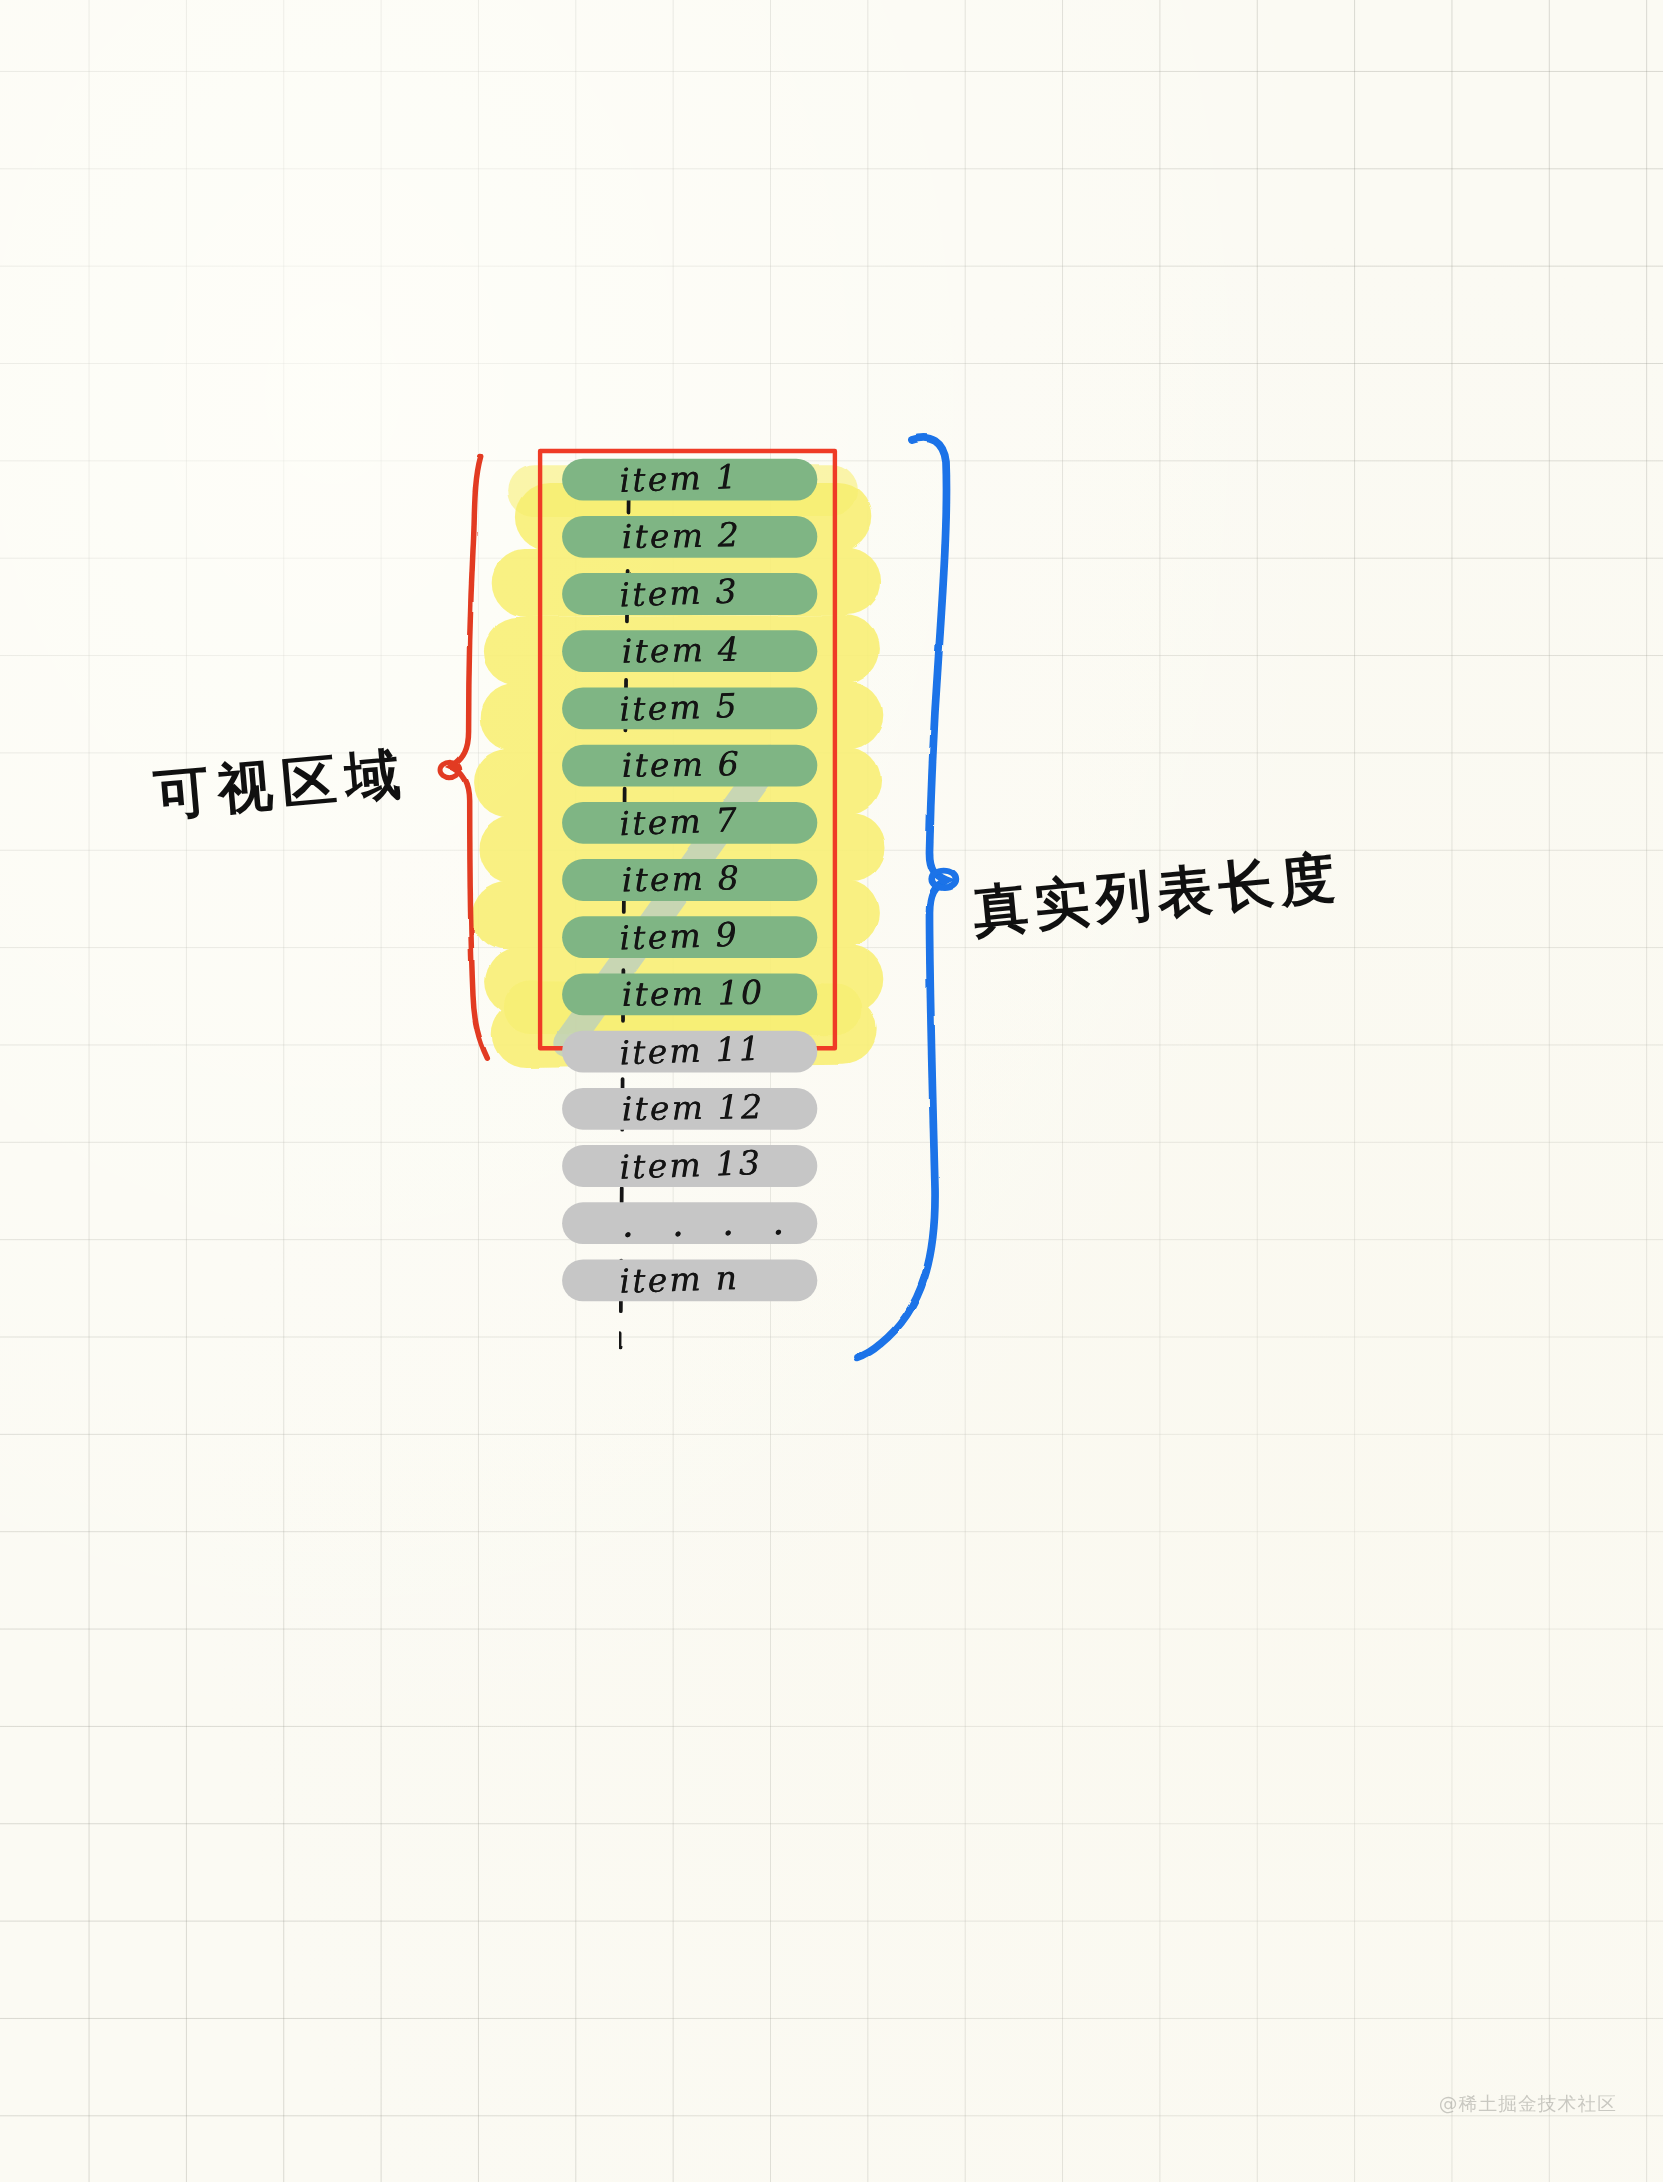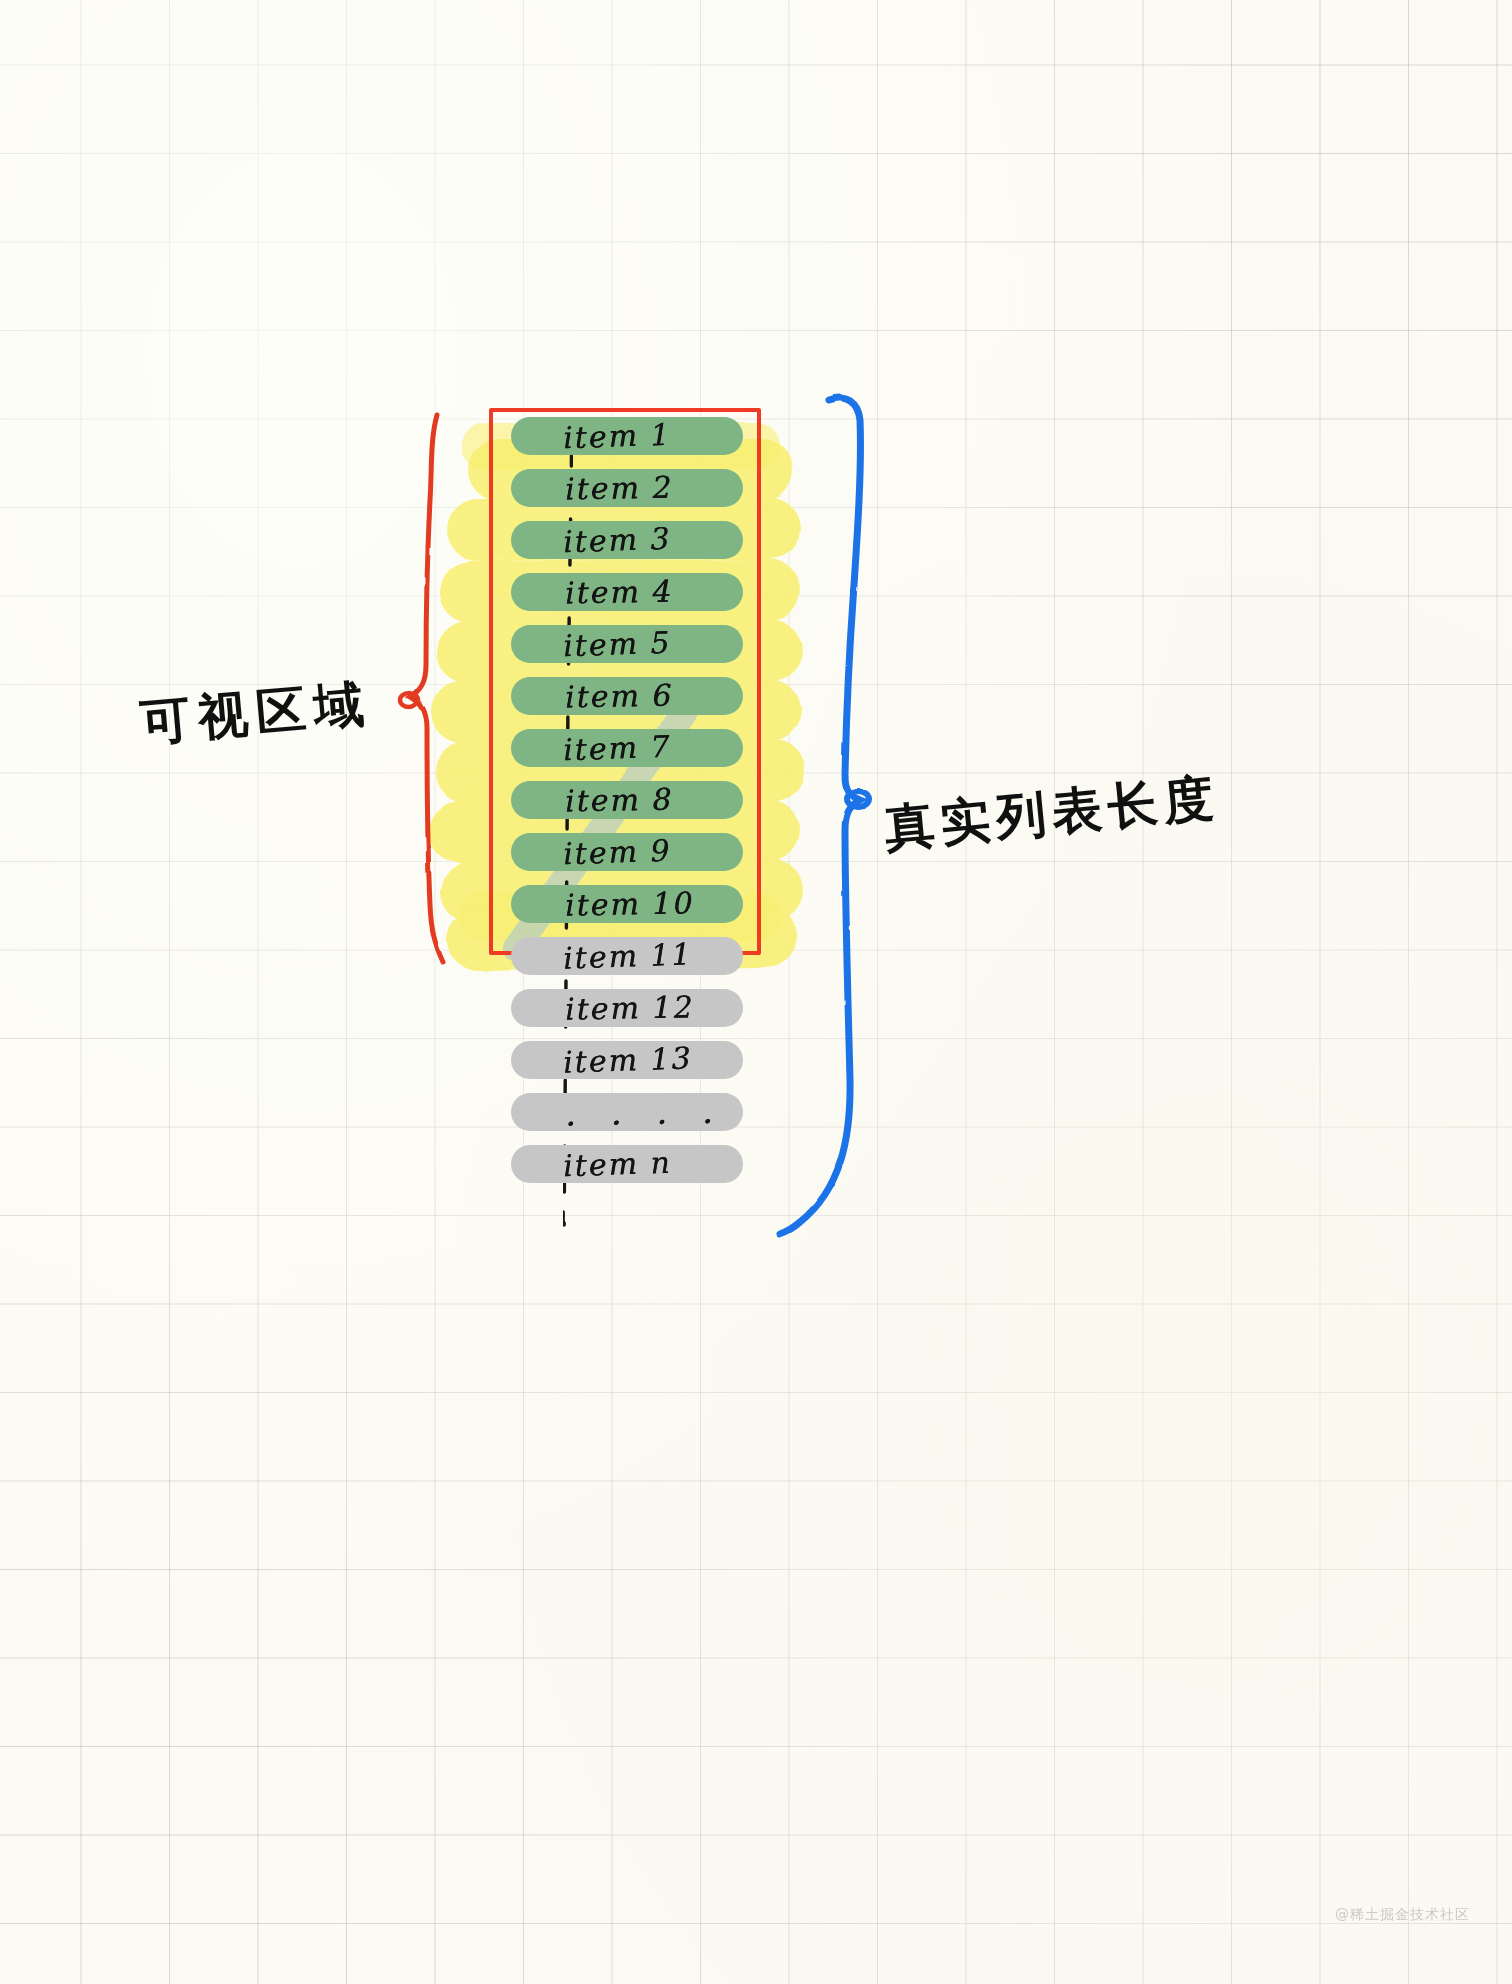--- a/index.html
+++ b/index.html
@@ -122,21 +122,21 @@
     letter-spacing: 6px;
     transform: rotate(-5.5deg);
   }
 
   
   #watermark {
     position: absolute;
     right: 42px;
     bottom: 60px;
     font-family: "DejaVu Sans", sans-serif;
-    font-size: 14px;
+    font-size: 17px;
     color: rgba(120,120,115,0.38);
     letter-spacing: 1px;
   }
 </style>
 </head>
 <body>
 
 <div id="page">
 
   <div id="grid"></div>

